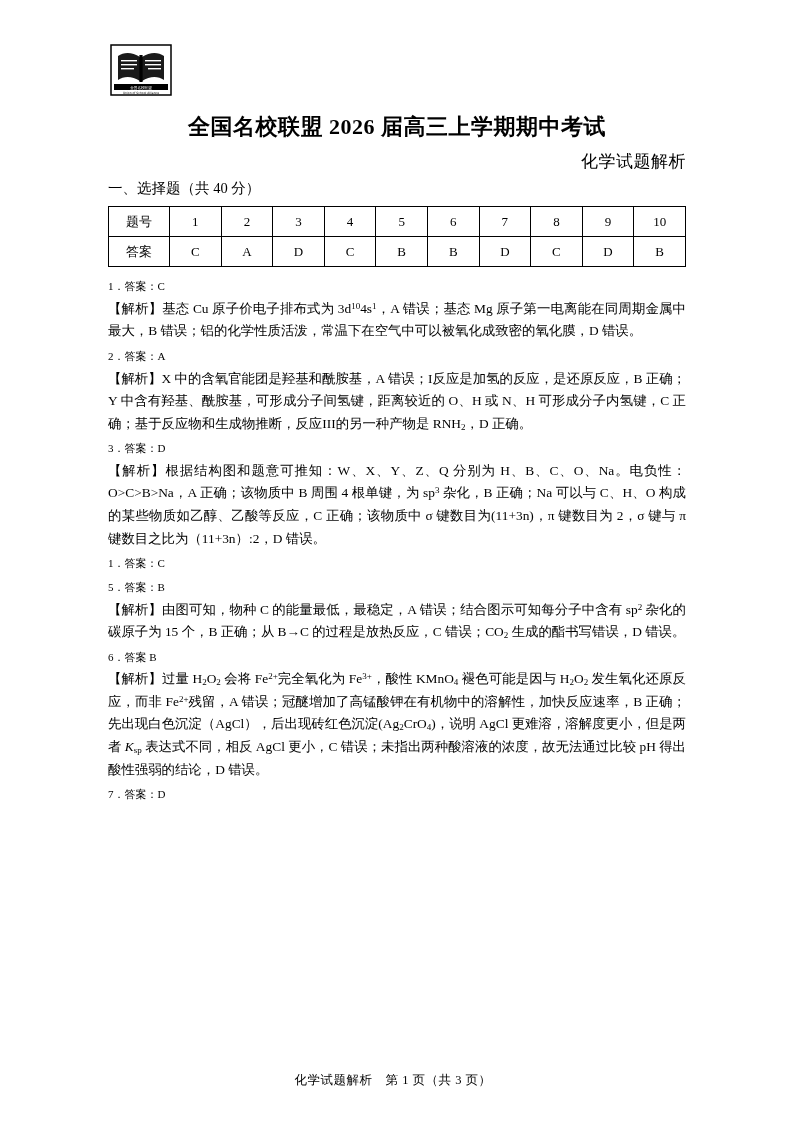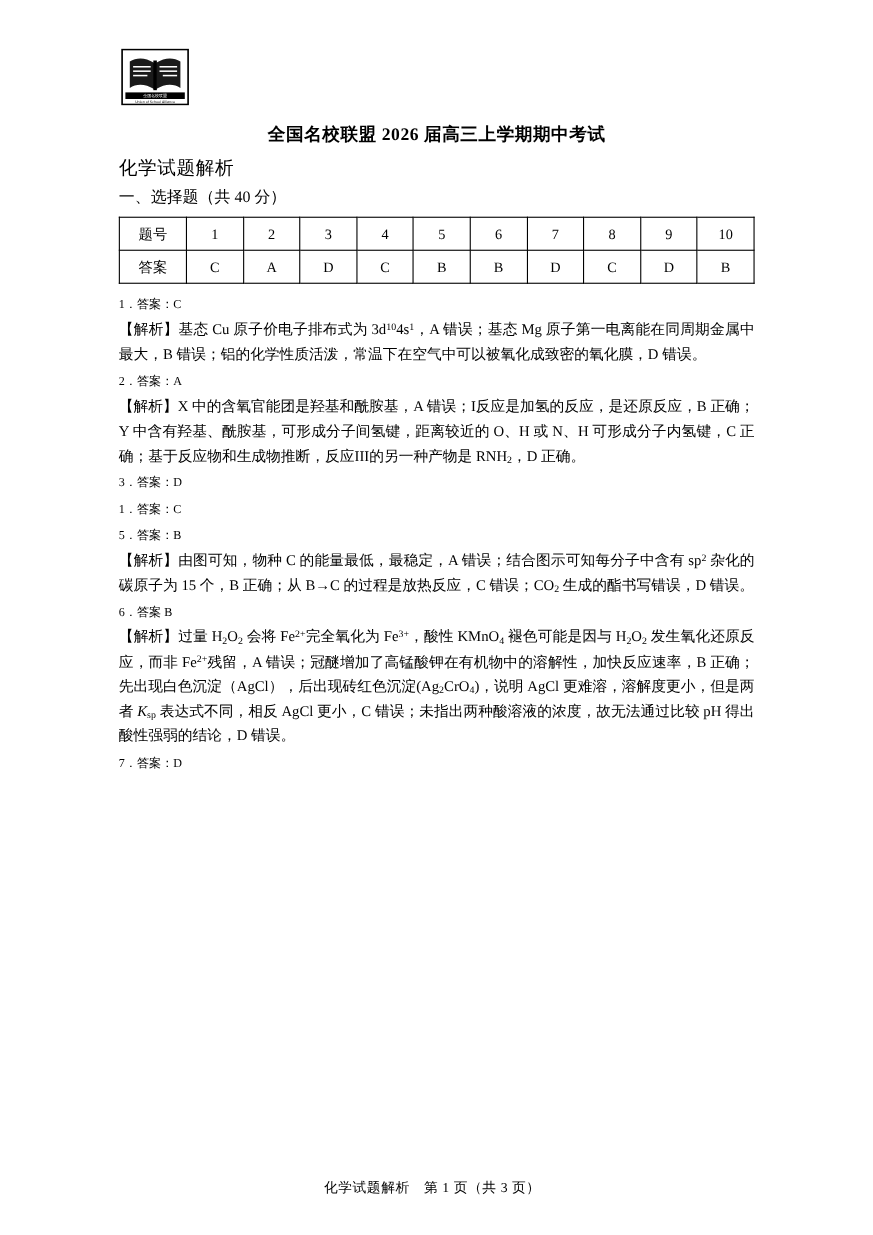--- a/index.html
+++ b/index.html
@@ -25,29 +25,29 @@
     width: 62px;
     height: 52px;
     margin-left: 2px;
     margin-bottom: 10px;
     position: relative;
   }
   .logo svg { display: block; }
 
   .title {
     text-align: center;
-    font-size: 16px;
+    font-size: 22px;
     font-weight: bold;
     letter-spacing: 0.5px;
     margin-top: 16px;
     margin-bottom: 8px;
     font-family: "Liberation Serif", serif;
   }
   .subtitle {
-    text-align: left;
+    text-align: right;
     font-size: 17px;
     margin-bottom: 4px;
     letter-spacing: 0.5px;
   }
   .section-head {
     font-size: 14.5px;
     margin: 6px 0 8px 0;
     font-weight: normal;
   }
 
@@ -164,20 +164,21 @@
 
   <div>
 
     <p class="qline">1．答案：C</p>
     <p class="para"><span>【解析】</span><span>基态 Cu 原子价电子排布式为 3d<sup>10</sup>4s<sup>1</sup>，A 错误；基态 Mg 原子第一电离能在同周期金属中最大，B 错误；铝的化学性质活泼，常温下在空气中可以被氧化成致密的氧化膜，D 错误。</span></p>
 
     <p class="qline">2．答案：A</p>
     <p class="para"><span>【解析】</span><span>X 中的含氧官能团是羟基和酰胺基，A 错误；I反应是加氢的反应，是还原反应，B 正确；Y 中含有羟基、酰胺基，可形成分子间氢键，距离较近的 O、H 或 N、H 可形成分子内氢键，C 正确；基于反应物和生成物推断，反应III的另一种产物是 RNH<sub>2</sub>，D 正确。</span></p>
 
     <p class="qline">3．答案：D</p>
+    <p class="para"><span>【解析】</span><span>根据结构图和题意可推知：W、X、Y、Z、Q 分别为 H、B、C、O、Na。电负性：O&gt;C&gt;B&gt;Na，A 正确；该物质中 B 周围 4 根单键，为 sp<sup>3</sup> 杂化，B 正确；Na 可以与 C、H、O 构成的某些物质如乙醇、乙酸等反应，C 正确；该物质中 σ 键数目为(11+3n)，π 键数目为 2，σ 键与 π 键数目之比为（11+3n）:2，D 错误。</span></p>
 
     <p class="qline">1．答案：C</p>
 
     <p class="qline">5．答案：B</p>
     <p class="para"><span>【解析】</span><span>由图可知，物种 C 的能量最低，最稳定，A 错误；结合图示可知每分子中含有 sp<sup>2</sup> 杂化的碳原子为 15 个，B 正确；从 B→C 的过程是放热反应，C 错误；CO<sub>2</sub> 生成的酯书写错误，D 错误。</span></p>
 
     <p class="qline">6．答案 B</p>
     <p class="para"><span>【解析】</span><span>过量 H<sub>2</sub>O<sub>2</sub> 会将 Fe<sup>2+</sup>完全氧化为 Fe<sup>3+</sup>，酸性 KMnO<sub>4</sub> 褪色可能是因与 H<sub>2</sub>O<sub>2</sub> 发生氧化还原反应，而非 Fe<sup>2+</sup>残留，A 错误；冠醚增加了高锰酸钾在有机物中的溶解性，加快反应速率，B 正确；先出现白色沉淀（AgCl），后出现砖红色沉淀(Ag<sub>2</sub>CrO<sub>4</sub>)，说明 AgCl 更难溶，溶解度更小，但是两者 <i>K</i><sub>sp</sub> 表达式不同，相反 AgCl 更小，C 错误；未指出两种酸溶液的浓度，故无法通过比较 pH 得出酸性强弱的结论，D 错误。</span></p>
 
     <p class="qline">7．答案：D</p>

